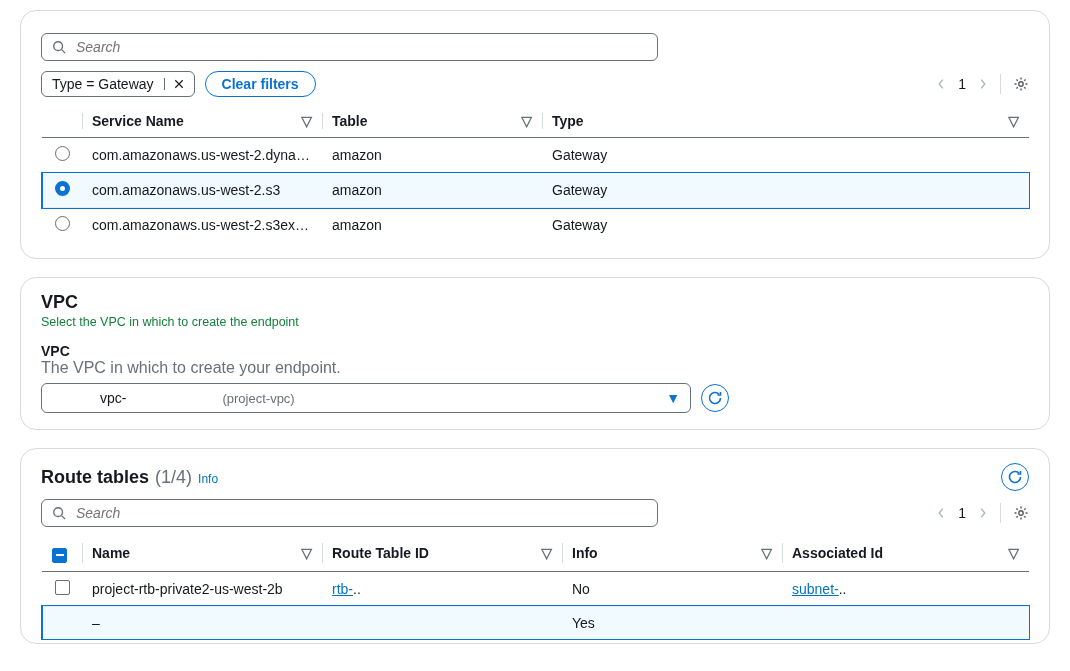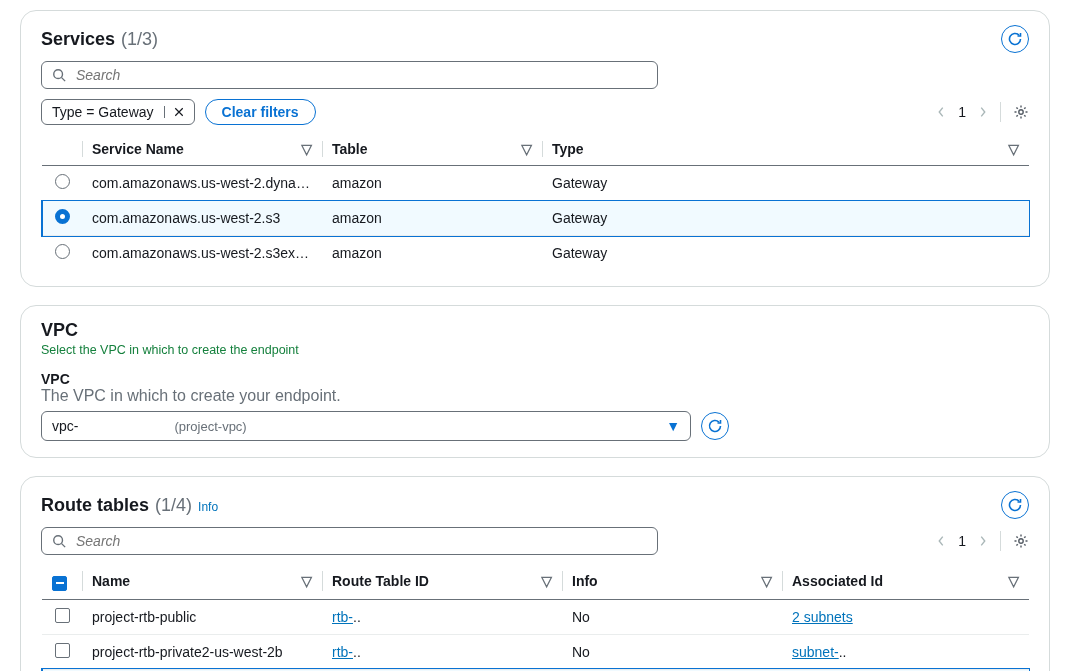--- a/index.html
+++ b/index.html
@@ -166,42 +166,30 @@
   .select-row { display: flex; align-items: center; gap: 10px; margin-top: 6px; }
   .select {
     display: flex; align-items: center; justify-content: space-between;
     border: 1px solid #687078;
     border-radius: 6px;
     padding: 6px 10px;
     width: 650px;
     cursor: pointer;
     background: #fff;
   }
-  .select .value { display: flex; align-items: baseline; gap: 6px; }
+  .select .value { display: flex; align-items: baseline; gap: 6px; margin-left: 48px; }
   .select .vpc-id { }
   .select .vpc-alias { color: #687078; font-size: 13px; padding-left: 90px; }
   .select .caret { color: #0972d3; }
 </style>
 </head>
 <body>
 
 <div class="panel">
   <div class="panel-inner">
-    <div class="panel-header-row">
-      <div class="panel-title">
-        <span>Services</span>
-        <span class="count">(1/3)</span>
-      </div>
-      <div class="refresh-btn">
-        <svg viewBox="0 0 16 16" fill="none" stroke="currentColor" stroke-width="1.6">
-            <path d="M13.5 8a5.5 5.5 0 1 1-1.6-3.9"></path>
-            <path d="M13.5 2v3h-3"></path>
-          </svg>
-      </div>
-    </div>
     <div class="search-row">
       <div class="search-bar">
         <svg width="14" height="14" viewBox="0 0 16 16" fill="none" stroke="#687078" stroke-width="1.6">
             <circle cx="7" cy="7" r="5"></circle>
             <path d="M11 11l4 4"></path>
           </svg>
         <input type="text" placeholder="Search" style="">
       </div>
     </div>
     <div class="filters-row">
@@ -363,27 +351,20 @@
           </th>
           <th class="with-sep"><span>Name</span><span class="sort-caret">▽</span></th>
           <th class="with-sep"><span>Route Table ID</span><span class="sort-caret">▽</span></th>
           <th class="with-sep"><span>Info</span><span class="sort-caret">▽</span></th>
           <th class="with-sep"><span>Associated Id</span><span class="sort-caret" style="float:right">▽</span></th>
         </tr>
       </thead>
       <tbody id="rt-body">
           <tr>
             <td class="col-select"><span class="chk"></span></td>
-            <td>project-rtb-public</td>
-            <td><span class="link">rtb-</span>..</td>
-            <td>No</td>
-            <td><span class="link">2 subnets</span></td>
-          </tr>
-          <tr>
-            <td class="col-select"><span class="chk"></span></td>
             <td>project-rtb-private2-us-west-2b</td>
             <td><span class="link">rtb-</span>..</td>
             <td>No</td>
             <td><span class="link">subnet-</span>..</td>
           </tr>
           <tr class="selected-row">
             <td class="col-select"></td>
             <td>–</td>
             <td></td>
             <td>Yes</td>

